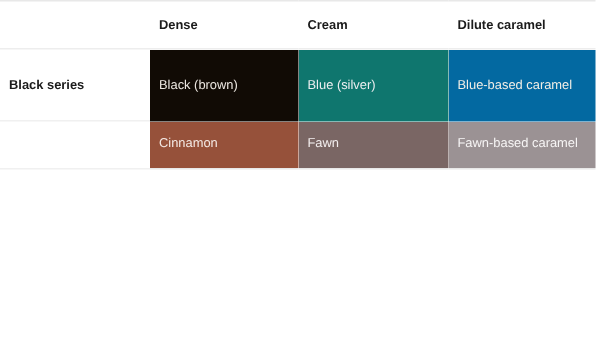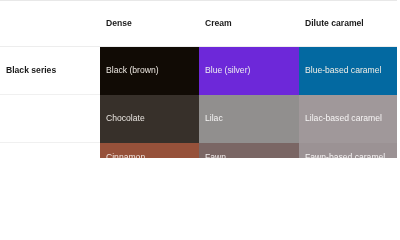--- a/index.html
+++ b/index.html
@@ -29,21 +29,21 @@
     margin: 0;
     border-top: 1px solid #e8e8e8;
     border-bottom: 1px solid #e8e8e8;
   }
 
   col.c-label  { width: 100px; }
   col.c-dense  { width: 99px; }
   col.c-dilute { width: 100px; }
   col.c-mod    { width: 98px; }
 
-  tr.header-row { height: 46px; }
+  tr.header-row { height: 32px; }
   tr.body-row   { height: 48px; }
   tr.body-row.tall { height: 32px; }
 
   th, td {
     padding: 0;
     margin: 0;
     text-align: left;
     vertical-align: middle;
     font-weight: normal;
     font-size: 8.6px;
@@ -99,30 +99,24 @@
         <th class="col-head">Dense</th>
         <th class="col-head">Cream</th>
         <th class="col-head">Dilute caramel</th>
       </tr>
     </thead>
     <tbody>
 
       <tr class="body-row">
         <th class="row-head">Black series</th>
         <td class="swatch" style="background-color: rgb(17, 11, 5); color: rgb(236, 231, 225);">Black (brown)</td>
-        <td class="swatch" style="background-color: #6d28d9; color: rgb(236, 238, 240);">Blue (silver)</td>
+        <td class="swatch" style="background-color: #0f766e; color: rgb(236, 238, 240);">Blue (silver)</td>
         <td class="swatch" style="background-color: #0369a1; color: rgb(241, 238, 230);">Blue-based caramel</td>
       </tr>
 
-      <tr class="body-row">
-        <th class="row-head"></th>
-        <td class="swatch" style="background-color: rgb(55, 48, 42); color: rgb(233, 229, 224);">Chocolate</td>
-        <td class="swatch" style="background-color: rgb(145, 143, 142); color: rgb(246, 245, 245);">Lilac</td>
-        <td class="swatch" style="background-color: rgb(160, 152, 154); color: rgb(247, 245, 245);">Lilac-based caramel</td>
-      </tr>
 
       <tr class="body-row tall">
         <th class="row-head"></th>
         <td class="swatch" style="background-color: rgb(150, 81, 58); color: rgb(244, 233, 228);">Cinnamon</td>
         <td class="swatch" style="background-color: rgb(122, 102, 100); color: rgb(243, 238, 238);">Fawn</td>
         <td class="swatch" style="background-color: rgb(155, 146, 148); color: rgb(247, 245, 245);">Fawn-based caramel</td>
       </tr>
 
 
     </tbody>

